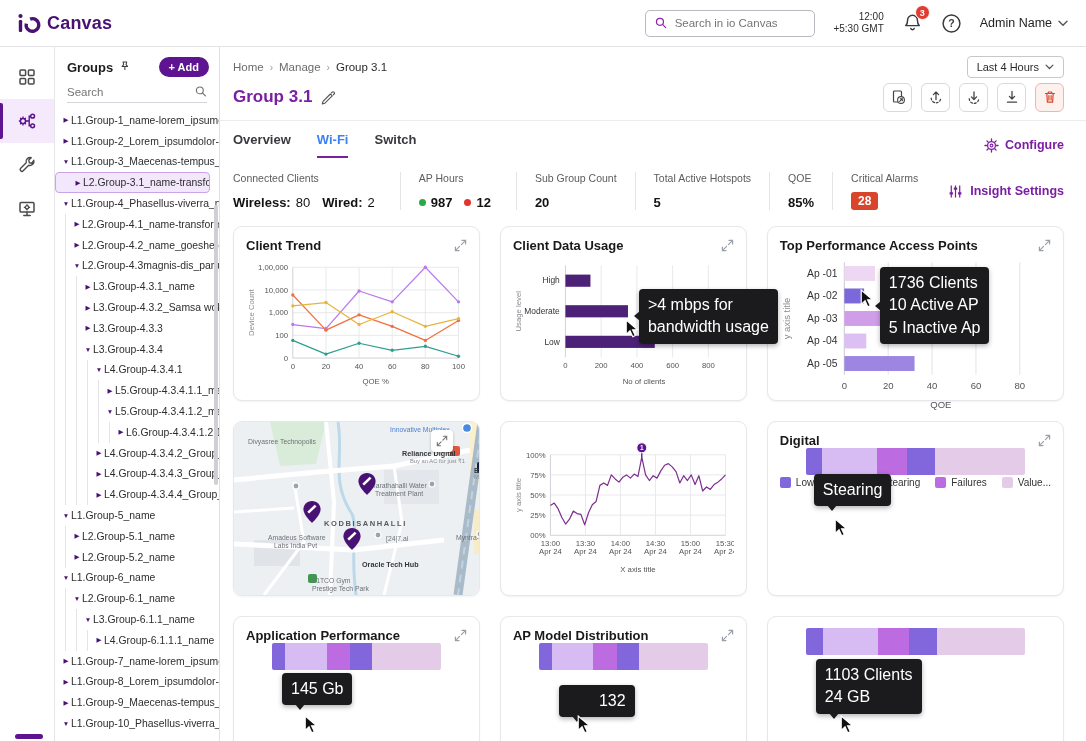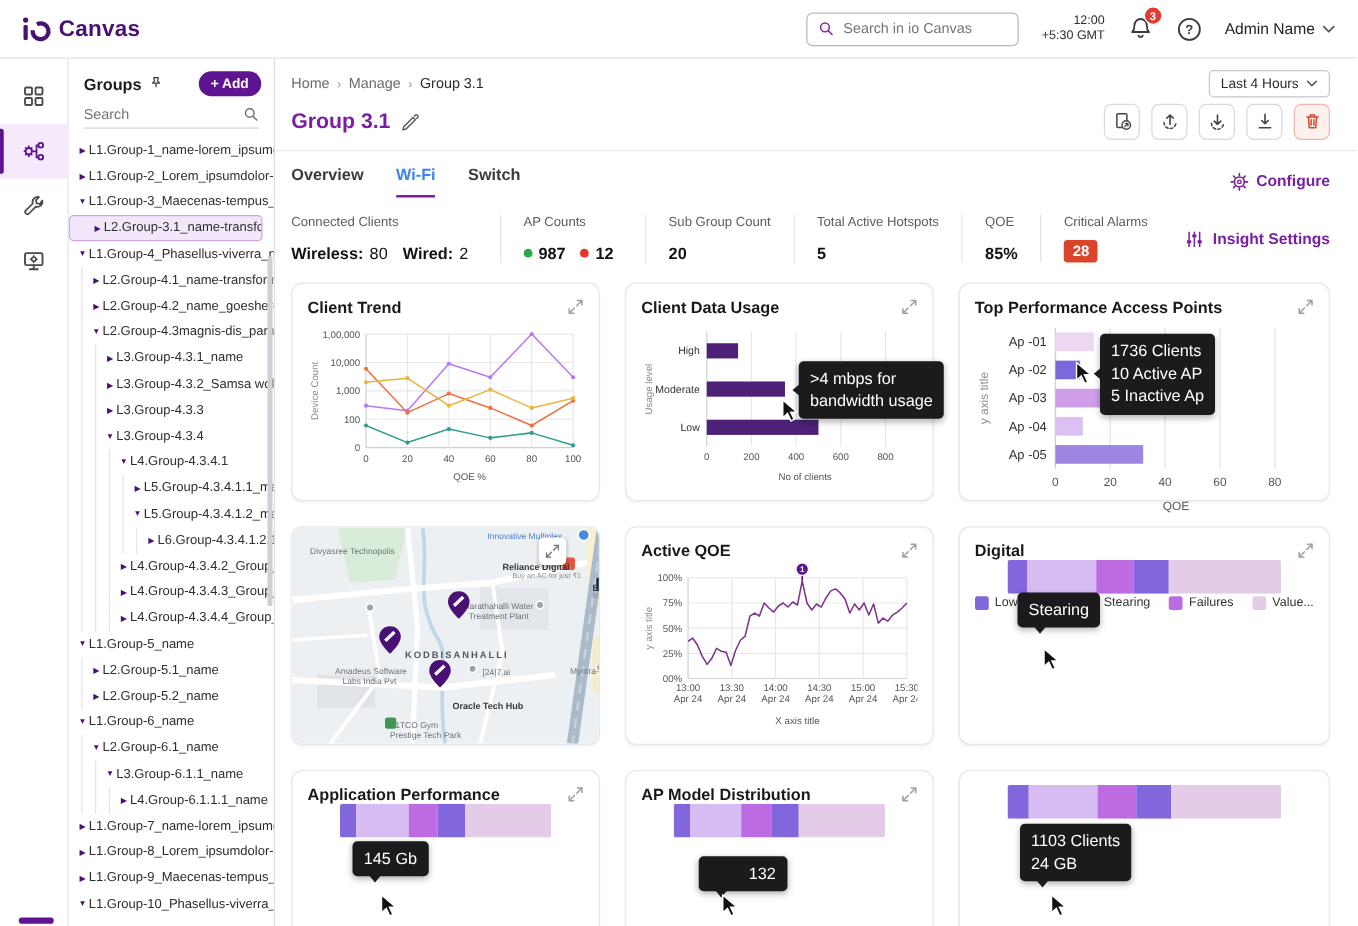--- a/index.html
+++ b/index.html
@@ -86,21 +86,21 @@
   .expand-btn { cursor:pointer; margin-top:1px; }
   .chart { flex:1; }
 
   .stack-area { flex:1; display:flex; align-items:center; }
   .stack-bar { display:flex; height:27px; width:100%; margin:0 26px; border-radius:2px; overflow:hidden; }
   .stack-bar .seg { height:100%; }
   .legend { display:flex; justify-content:center; gap:15px; padding:2px 0 2px; flex-wrap:nowrap; }
   .legend-item { display:flex; align-items:center; gap:5px; font-size:10px; color:#333; white-space:nowrap; }
   .swatch { width:11px; height:11px; border-radius:2px; }
 
-  .tooltip { position:absolute; background:#1b1b1e; color:#fff; font-size:13px; line-height:1.4; padding:5px 9px; border-radius:4px; z-index:4; white-space:nowrap; box-shadow:0 2px 5px rgba(0,0,0,.3); }
+  .tooltip { position:absolute; background:#1b1b1e; color:#fff; font-size:16px; line-height:1.4; padding:5px 9px; border-radius:4px; z-index:4; white-space:nowrap; box-shadow:0 2px 5px rgba(0,0,0,.3); }
   .tt-left::before { content:""; position:absolute; left:-5px; top:50%; margin-top:-5px; border:5px solid transparent; border-left:none; border-right:6px solid #1b1b1e; }
   .tt-bottom::after { content:""; position:absolute; left:13px; bottom:-5px; border:5px solid transparent; border-bottom:none; border-top:6px solid #1b1b1e; }
   .cursor-wrap { position:absolute; z-index:5; }
 
   
   .card.map-card { padding:0; overflow:hidden; }
   .map-lbl { position:absolute; font-size:6.8px; color:#6d7278; z-index:2; white-space:nowrap; }
   .map-lbl.lbl-city { font-weight:700; letter-spacing:1.6px; color:#55585c; font-size:7.5px; }
   .map-lbl.lbl-blue { color:#4a7fd4; }
   .map-lbl.lbl-bold { font-weight:700; color:#33363a; font-size:7.2px; }
@@ -408,21 +408,21 @@
           <div class="stat">
             <div class="stat-label">Connected Clients</div>
             <div class="stat-value">
               <span class="k">Wireless:</span>
               <span class="v">80</span>
               <span class="k">Wired:</span>
               <span class="v">2</span>
             </div>
           </div>
           <div class="stat">
-            <div class="stat-label">AP Counts</div>
+            <div class="stat-label">AP Hours</div>
             <div class="stat-value">
               <span class="dot" style="background: rgb(43, 168, 74);"></span>
               <span class="vb">987</span>
               <span class="dot" style="background: rgb(226, 53, 43);"></span>
               <span class="vb">12</span>
             </div>
           </div>
           <div class="stat">
             <div class="stat-label">Sub Group Count</div>
             <div class="stat-value">20</div>
@@ -674,28 +674,20 @@
             </div>
           </div>
         <div class="map-expand">
           <svg width="12" height="12" viewBox="0 0 14 14">
               <path d="M8.6 1.5h3.9v3.9 M12.5 1.5 8 6 M5.4 12.5H1.5V8.6 M1.5 12.5 6 8" fill="none" stroke="#777" stroke-width="1.3" stroke-linecap="round"></path>
             </svg>
         </div>
       </div>
 
       <div class="card">
-        <div class="card-head">
-          <div class="card-title">Active QOE</div>
-          <span class="expand-btn">
-            <svg width="13" height="13" viewBox="0 0 14 14">
-                <path d="M8.6 1.5h3.9v3.9 M12.5 1.5 8 6 M5.4 12.5H1.5V8.6 M1.5 12.5 6 8" fill="none" stroke="#9aa0a8" stroke-width="1.3" stroke-linecap="round"></path>
-              </svg>
-          </span>
-        </div>
         <div class="chart" id="chart-active-qoe">
             <svg viewBox="0 0 236 138" width="100%" height="100%">
               <line x1="40" y1="96" x2="227" y2="96" stroke="#cfd0d6" stroke-width="1"></line>
               <text x="35" y="99" text-anchor="end" font-size="8.3" fill="#555">00%</text>
               <line x1="40" y1="74.5" x2="227" y2="74.5" stroke="#e6e7eb" stroke-width="1"></line>
               <text x="35" y="77.5" text-anchor="end" font-size="8.3" fill="#555">25%</text>
               <line x1="40" y1="53" x2="227" y2="53" stroke="#e6e7eb" stroke-width="1"></line>
               <text x="35" y="56" text-anchor="end" font-size="8.3" fill="#555">50%</text>
               <line x1="40" y1="31.5" x2="227" y2="31.5" stroke="#e6e7eb" stroke-width="1"></line>
               <text x="35" y="34.5" text-anchor="end" font-size="8.3" fill="#555">75%</text>

